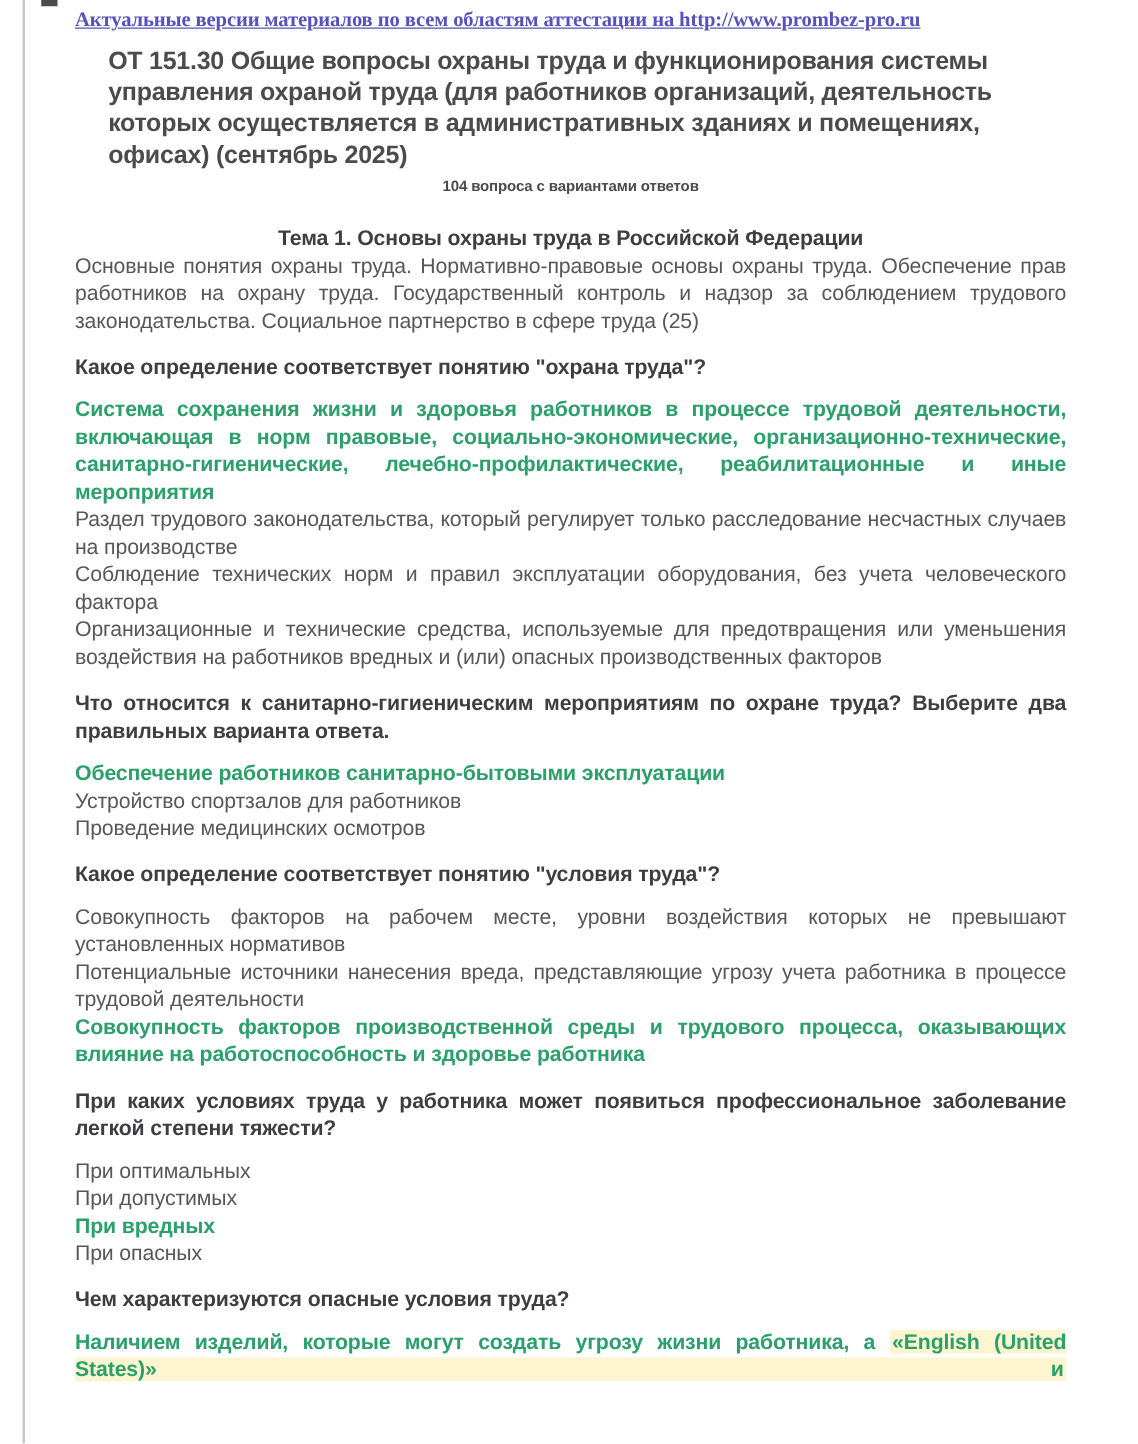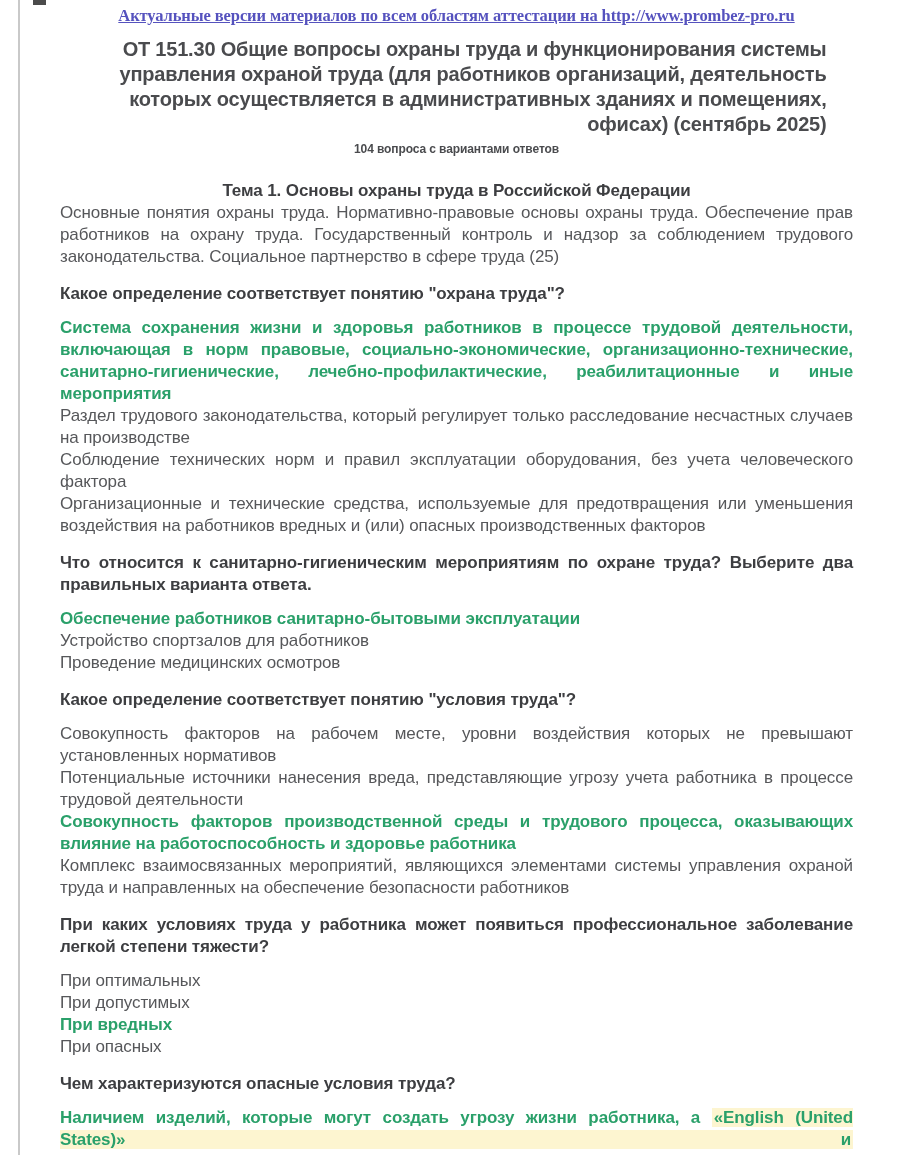--- a/index.html
+++ b/index.html
@@ -29,38 +29,37 @@
   }
   .top-fragment{
     position:absolute;left:33px;top:0;width:13px;height:5px;
     background:#4b4b4b;
   }
   .content{
     position:absolute;left:0;top:0;width:910px;
     padding:5px 57px 0 60px;
   }
   .top-link-wrap{
-    text-align:center;
     margin-bottom:10px;
     line-height:22px;
   }
   .top-link{
     font-family:"Liberation Serif","DejaVu Serif",serif;
     font-weight:bold;
     font-size:16.5px;
     color:var(--link);
     text-decoration:underline;
     cursor:pointer;
   }
   .doc-title{
     font-size:20px;
     line-height:25px;
     font-weight:bold;
     color:var(--title);
-    text-align:right;
+    text-align:left;
     max-width:740px;
     margin:0 auto 1px auto;
     letter-spacing:-0.2px;
   }
   .doc-subtitle{
     font-size:12px;
     font-weight:bold;
     color:var(--title);
     text-align:center;
   }
@@ -130,21 +129,20 @@
         <div class="answers">
           <p class="correct"><span>Обеспечение работников санитарно-бытовыми эксплуатации</span></p>
           <p class=""><span>Устройство спортзалов для работников</span></p>
           <p class=""><span>Проведение медицинских осмотров</span></p>
         </div>
         <div class="question">Какое определение соответствует понятию "условия труда"?</div>
         <div class="answers">
           <p class=""><span>Совокупность факторов на рабочем месте, уровни воздействия которых не превышают установленных нормативов</span></p>
           <p class=""><span>Потенциальные источники нанесения вреда, представляющие угрозу учета работника в процессе трудовой деятельности</span></p>
           <p class="correct"><span>Совокупность факторов производственной среды и трудового процесса, оказывающих влияние на работоспособность и здоровье работника</span></p>
-          <p class=""><span>Комплекс взаимосвязанных мероприятий, являющихся элементами системы управления охраной труда и направленных на обеспечение безопасности работников</span></p>
         </div>
         <div class="question">При каких условиях труда у работника может появиться профессиональное заболевание легкой степени тяжести?</div>
         <div class="answers">
           <p class=""><span>При оптимальных</span></p>
           <p class=""><span>При допустимых</span></p>
           <p class="correct"><span>При вредных</span></p>
           <p class=""><span>При опасных</span></p>
         </div>
         <div class="question">Чем характеризуются опасные условия труда?</div>
         <div class="answers">

